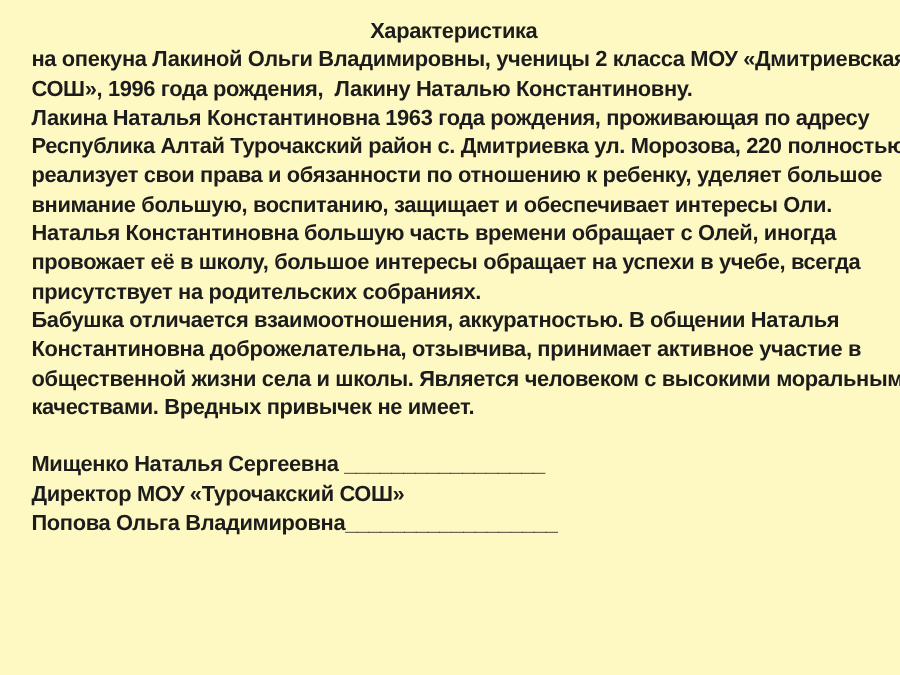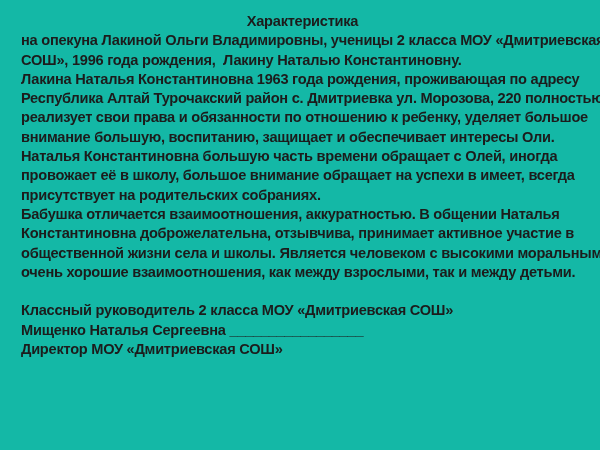--- a/index.html
+++ b/index.html
@@ -5,21 +5,21 @@
   * { margin: 0; padding: 0; box-sizing: border-box; }
   html, body {
     width: 600px;
     height: 450px;
     background: #ffffff;
     overflow: hidden;
   }
   .page {
     width: 600px;
     height: 450px;
-    background: #14b8a6;
+    background: #fef9c3;
     padding: 12px 16px 0 21px;
     font-family: "Liberation Sans", "DejaVu Sans", sans-serif;
     font-weight: 700;
     font-size: 14.6px;
     line-height: 19.3px;
     color: #1c1c1c;
     letter-spacing: -0.25px;
   }
   .title {
     text-align: center;
@@ -37,23 +37,23 @@
 
 <div class="page">
   <div class="title">Характеристика</div>
   <div class="line">на опекуна Лакиной Ольги Владимировны, ученицы 2 класса МОУ «Дмитриевская</div>
   <div class="line">СОШ», 1996 года рождения,  Лакину Наталью Константиновну.</div>
   <div class="line">Лакина Наталья Константиновна 1963 года рождения, проживающая по адресу</div>
   <div class="line">Республика Алтай Турочакский район с. Дмитриевка ул. Морозова, 220 полностью</div>
   <div class="line">реализует свои права и обязанности по отношению к ребенку, уделяет большое</div>
   <div class="line">внимание большую, воспитанию, защищает и обеспечивает интересы Оли.</div>
   <div class="line">Наталья Константиновна большую часть времени обращает с Олей, иногда</div>
-  <div class="line">провожает её в школу, большое внимание обращает на успехи в имеет, всегда</div>
+  <div class="line">провожает её в школу, большое интересы обращает на успехи в учебе, всегда</div>
   <div class="line">присутствует на родительских собраниях.</div>
   <div class="line">Бабушка отличается взаимоотношения, аккуратностью. В общении Наталья</div>
   <div class="line">Константиновна доброжелательна, отзывчива, принимает активное участие в</div>
   <div class="line">общественной жизни села и школы. Является человеком с высокими моральными</div>
-  <div class="line">очень хорошие взаимоотношения, как между взрослыми, так и между детьми.</div>
+  <div class="line">качествами. Вредных привычек не имеет.</div>
   <div class="spacer"></div>
-  <div class="line">Классный руководитель 2 класса МОУ «Дмитриевская СОШ»</div>
   <div class="line">Мищенко Наталья Сергеевна _________________</div>
-  <div class="line">Директор МОУ «Дмитриевская СОШ»</div>
+  <div class="line">Директор МОУ «Турочакский СОШ»</div>
+  <div class="line">Попова Ольга Владимировна__________________</div>
 </div>
 
 </body></html>

